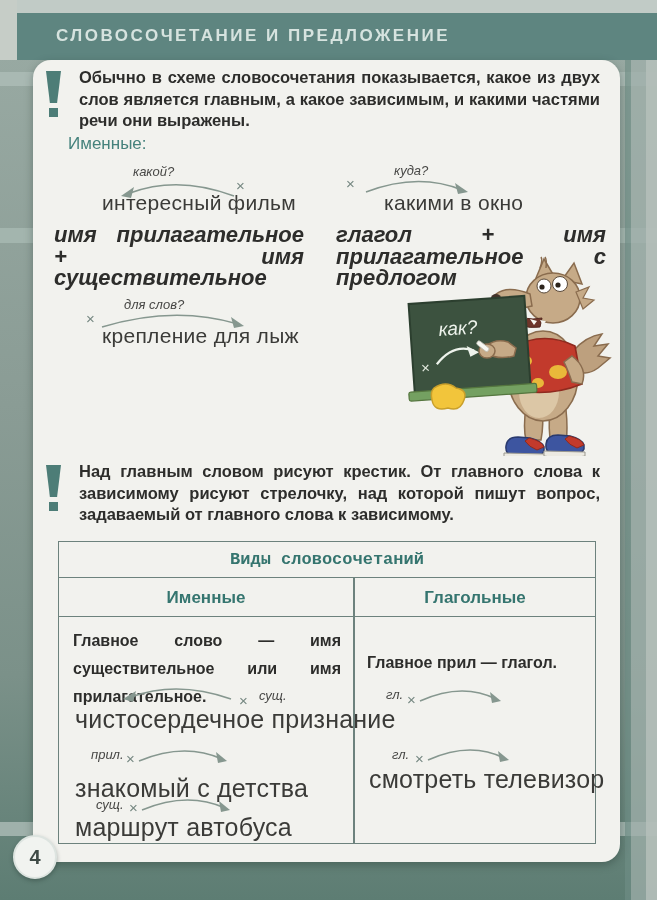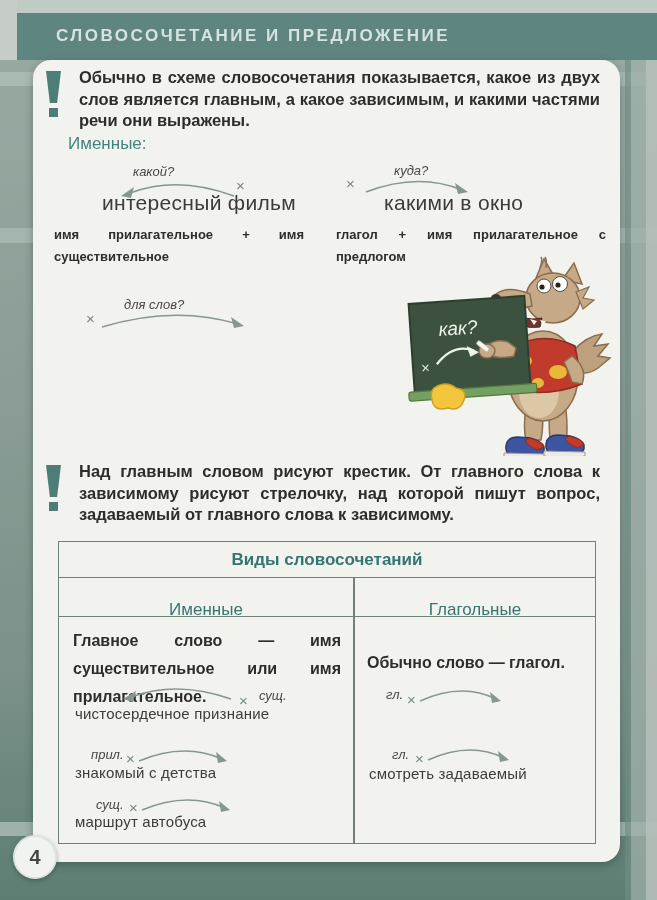--- a/index.html
+++ b/index.html
@@ -29,33 +29,33 @@
   .excl-bar{width:15px;height:32px;background:#4d7d77;
             clip-path:polygon(0 0,100% 0,74% 100%,26% 100%);}
   .excl-dot{width:9px;height:9px;background:#4d7d77;}
 
   .note-text{width:521px;font-weight:700;font-size:16.5px;line-height:21.5px;color:#2d2d2b;
              text-align:justify;}
   .intro{font-size:17px;color:#45827c;}
   .qlabel{font-style:italic;font-size:13px;color:#474745;white-space:nowrap;}
   .cross{font-size:15px;color:#758781;line-height:1;}
   .phrase{font-size:21px;color:#3b3b38;letter-spacing:.3px;white-space:nowrap;margin-left:48px;}
-  .phrase-sm{font-size:15px;color:#3b3b38;letter-spacing:.2px;white-space:nowrap;}
-  .scheme{font-weight:700;font-size:13px;line-height:21.5px;color:#2d2d2b;text-align:justify;}
+  .phrase-sm{font-size:25px;color:#3b3b38;letter-spacing:.2px;white-space:nowrap;}
+  .scheme{font-weight:700;font-size:22px;line-height:21.5px;color:#2d2d2b;text-align:justify;font-style:italic;}
   .arc{overflow:visible;}
 
   
   .tbl{left:58px;top:541px;width:538px;height:303px;border:1.6px solid #6d827d;box-sizing:border-box;}
   .tbl-title{position:absolute;left:0;top:0;width:100%;height:36px;display:flex;align-items:center;
              justify-content:center;border-bottom:1.6px solid #6d827d;box-sizing:border-box;
-             font-weight:700;font-size:17px;color:#35756f;}
+             font-weight:700;font-size:17px;color:#35756f;font-family:Liberation Mono, monospace;}
   .tbl-hrow{position:absolute;left:0;top:36px;width:100%;height:39px;border-bottom:1.6px solid #6d827d;
             box-sizing:border-box;}
-  .tbl-h{position:absolute;top:12px;height:39px;display:flex;align-items:center;justify-content:center;
-         font-weight:400;font-size:17px;color:#35756f;}
+  .tbl-h{position:absolute;top:0;height:39px;display:flex;align-items:center;justify-content:center;
+         font-weight:700;font-size:17px;color:#35756f;}
   .tbl-vline{position:absolute;left:294px;top:36px;width:1.6px;height:265px;background:#6d827d;}
   .defn{position:absolute;font-weight:700;font-size:16px;line-height:28px;color:#2d2d2b;
         text-align:justify;}
 
   .badge{left:13px;top:835px;width:44px;height:44px;border-radius:50%;background:#f1f3f0;
          border:2px solid #dde4e0;box-sizing:border-box;box-shadow:0 2px 4px rgba(30,45,40,.35);
          display:flex;align-items:center;justify-content:center;
          font-weight:700;font-size:20px;color:#3f4a46;}
 </style>
 </head>
@@ -101,20 +101,21 @@
   </svg>
   <div class="abs phrase" style="left:336px;top:191px">какими в окно</div>
   <div class="abs scheme" style="left:336px;top:224px;width:270px">глагол + имя прилагательное с предлогом</div>
 
   <div class="abs qlabel" style="left:124px;top:297px">для слов?</div>
   <div class="abs cross" style="left:86px;top:311px">×</div>
   <svg class="abs arc" style="left:98px;top:313px" width="150" height="18">
     <path d="M4,14 Q76,-8 140,11" fill="none" stroke="#86978f" stroke-width="1.5"></path>
     <path d="M146,13 L133,4 L136,15 Z" fill="#86978f"></path>
   </svg>
+  <div class="abs phrase" style="left:54px;top:324px">крепление для лыж</div>
 
   <svg class="abs" style="left:390px;top:256px" width="235" height="200" viewBox="0 0 235 200">
     <path d="M182,96 q14,-16 30,-18 l-8,12 14,-2 -10,12 12,2 -12,10 q-14,10 -24,0 z" fill="#bda07e" stroke="#8a6c4e" stroke-width="1.5"></path>
     <path d="M136,150 q-3,22 0,34 l15,0 q3,-16 1,-34 z" fill="#c6aa87" stroke="#8a6c4e" stroke-width="1.5"></path>
     <path d="M160,152 q-2,22 1,36 l15,0 q2,-16 0,-34 z" fill="#c6aa87" stroke="#8a6c4e" stroke-width="1.5"></path>
     <g>
       <path d="M116,190 q1,-9 12,-9 l12,1 q12,3 14,9 l0,4 q-2,5 -10,5 l-20,0 q-9,-1 -8,-10 z" fill="#3d55a0" stroke="#2a3a6e" stroke-width="1.5"></path>
       <path d="M114,197 l41,1 0,4 q-21,4 -41,0 z" fill="#eceae2" stroke="#9b998f" stroke-width="1"></path>
       <path d="M139,182 q13,3 15,9 l-7,3 q-8,-3 -12,-9 z" fill="#c23a2c" stroke="#8f2a1f" stroke-width="1"></path>
     </g>
@@ -182,45 +183,45 @@
       <path d="M6,13 L19,5 L16,16 Z" fill="#86978f"></path>
     </svg>
     <div class="abs phrase-sm" style="left:16px;top:163px">чистосердечное признание</div>
 
     <div class="abs qlabel" style="left:32px;top:205px">прил.</div>
     <div class="abs cross" style="left:67px;top:209px">×</div>
     <svg class="abs arc" style="left:77px;top:207px" width="95" height="16">
       <path d="M3,12 Q48,-7 86,10" fill="none" stroke="#86978f" stroke-width="1.5"></path>
       <path d="M91,12 L80,3 L82,14 Z" fill="#86978f"></path>
     </svg>
-    <div class="abs phrase-sm" style="left:16px;top:222px">знакомый с детства</div>
+    <div class="abs phrase-sm" style="left:16px;top:232px">знакомый с детства</div>
 
     <div class="abs qlabel" style="left:37px;top:255px">сущ.</div>
     <div class="abs cross" style="left:70px;top:258px">×</div>
     <svg class="abs arc" style="left:80px;top:256px" width="95" height="16">
       <path d="M3,12 Q48,-7 86,10" fill="none" stroke="#86978f" stroke-width="1.5"></path>
       <path d="M91,12 L80,3 L82,14 Z" fill="#86978f"></path>
     </svg>
     <div class="abs phrase-sm" style="left:16px;top:271px">маршрут автобуса</div>
 
-    <div class="defn" style="left:308px;top:107px;width:222px">Обычно слово — глагол.</div>
+    <div class="defn" style="left:308px;top:107px;width:222px">Главное прил — глагол.</div>
 
     <div class="abs qlabel" style="left:327px;top:145px">гл.</div>
     <div class="abs cross" style="left:348px;top:150px">×</div>
     <svg class="abs arc" style="left:358px;top:147px" width="88" height="16">
       <path d="M3,12 Q45,-7 79,10" fill="none" stroke="#86978f" stroke-width="1.5"></path>
       <path d="M84,12 L73,3 L75,14 Z" fill="#86978f"></path>
     </svg>
 
     <div class="abs qlabel" style="left:333px;top:205px">гл.</div>
     <div class="abs cross" style="left:356px;top:209px">×</div>
     <svg class="abs arc" style="left:366px;top:206px" width="88" height="16">
       <path d="M3,12 Q45,-7 79,10" fill="none" stroke="#86978f" stroke-width="1.5"></path>
       <path d="M84,12 L73,3 L75,14 Z" fill="#86978f"></path>
     </svg>
-    <div class="abs phrase-sm" style="left:310px;top:223px">смотреть задаваемый</div>
+    <div class="abs phrase-sm" style="left:310px;top:223px">смотреть телевизор</div>
   </div>
 
   <div class="abs badge">
     <span>4</span>
   </div>
 
 </div>
 
 </body></html>

